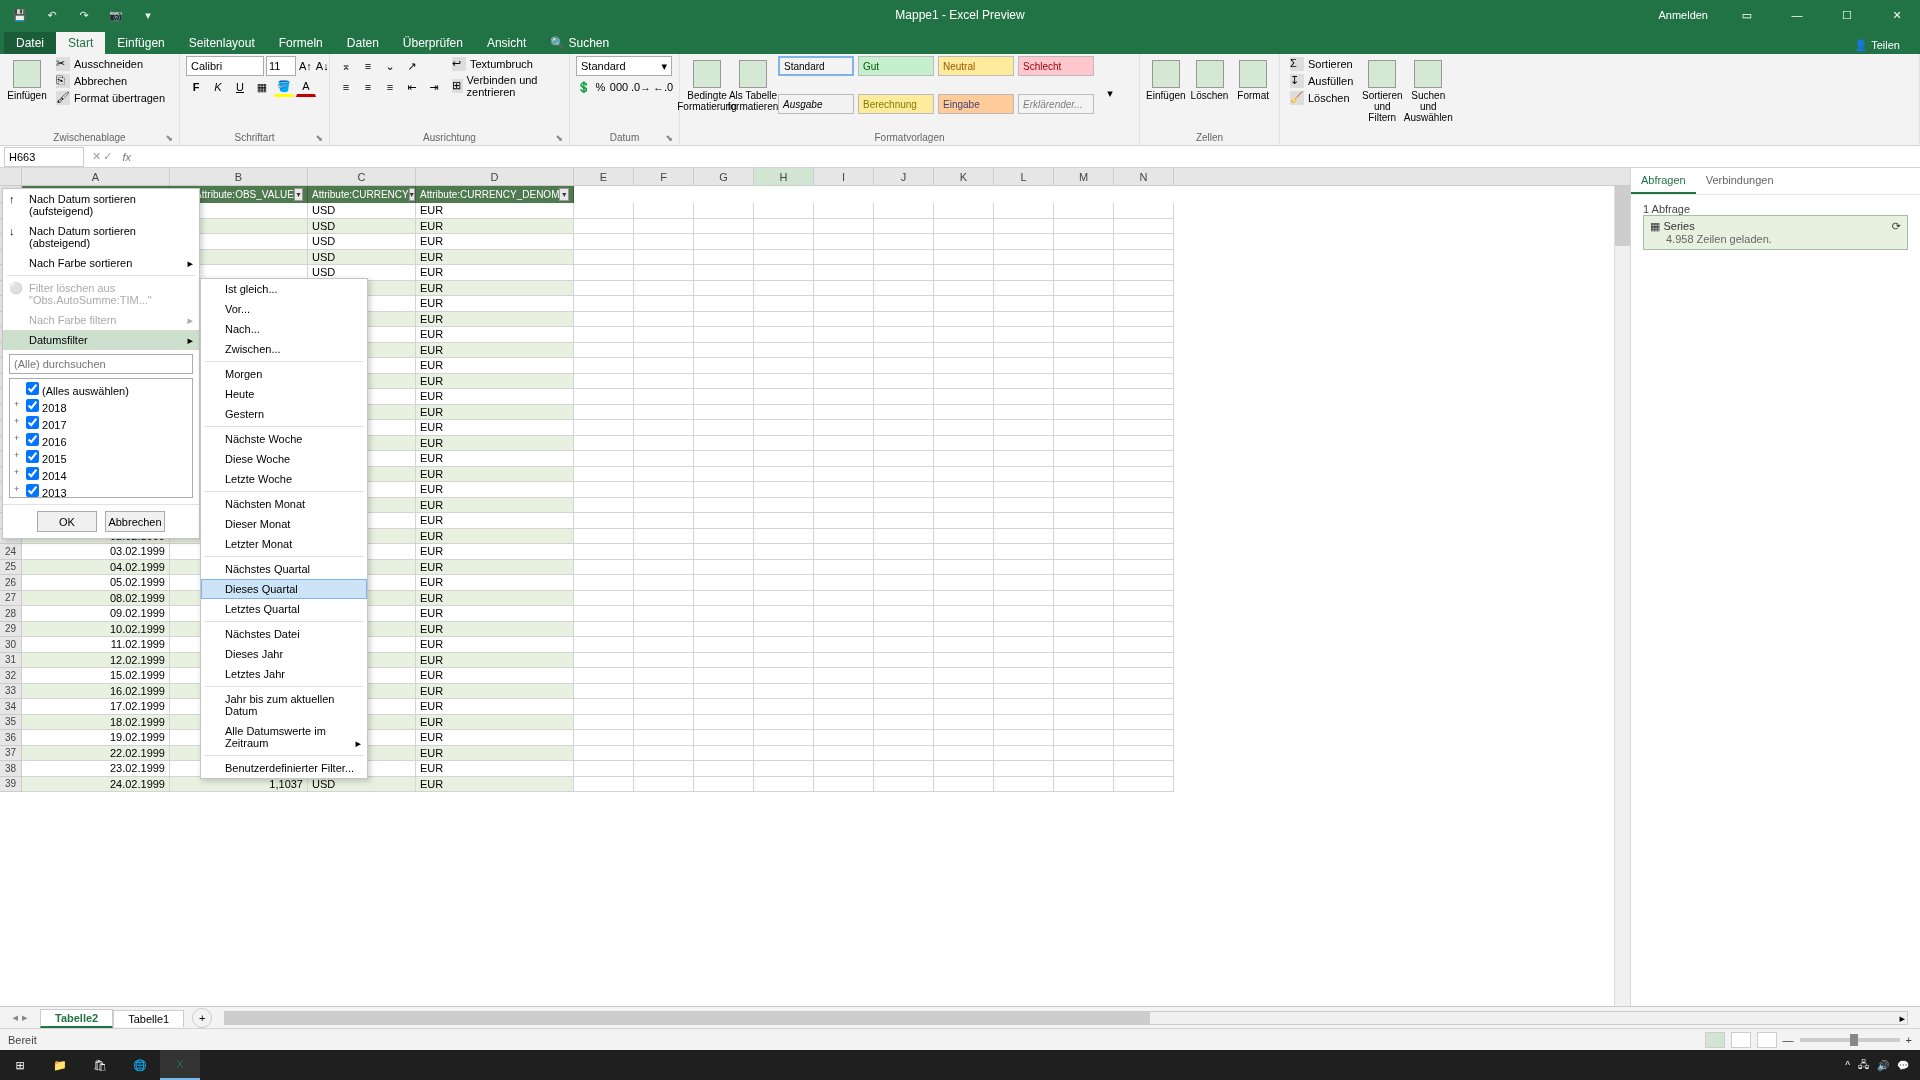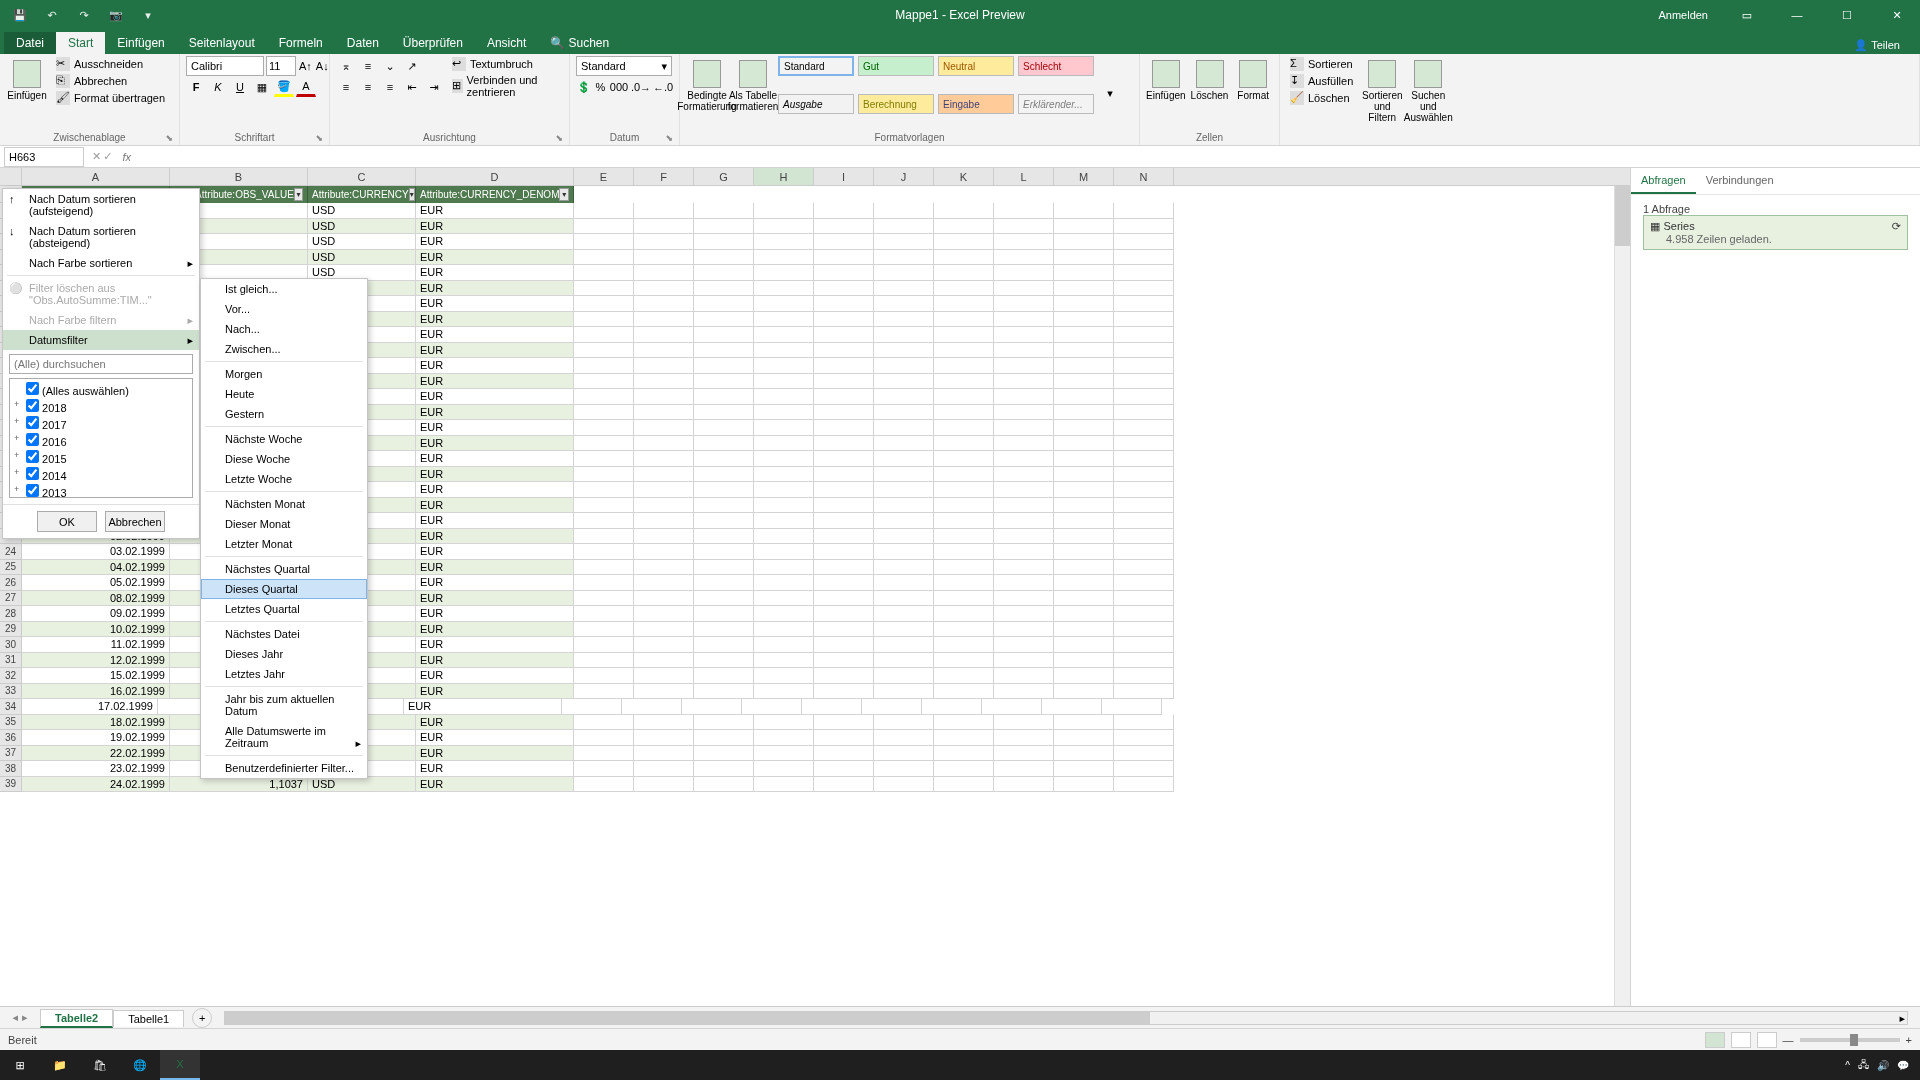--- a/index.html
+++ b/index.html
@@ -929,21 +929,21 @@
           <div class="empty-cell" style="width:60px"></div>
           <div class="empty-cell" style="width:60px"></div>
           <div class="empty-cell" style="width:60px"></div>
           <div class="empty-cell" style="width:60px"></div>
           <div class="empty-cell" style="width:60px"></div>
           <div class="empty-cell" style="width:60px"></div>
           <div class="empty-cell" style="width:60px"></div>
         </div>
         <div class="data-row">
           <div class="rowhdr">34</div>
-          <div class="cell r" style="width:136px">17.02.1999</div>
+          <div class="cell r" style="width:148px">17.02.1999</div>
           <div class="cell r" style="width:138px">1,1253</div>
           <div class="cell" style="width:108px"></div>
           <div class="cell" style="width:158px">EUR</div>
           <div class="empty-cell" style="width:60px"></div>
           <div class="empty-cell" style="width:60px"></div>
           <div class="empty-cell" style="width:60px"></div>
           <div class="empty-cell" style="width:60px"></div>
           <div class="empty-cell" style="width:60px"></div>
           <div class="empty-cell" style="width:60px"></div>
           <div class="empty-cell" style="width:60px"></div>

